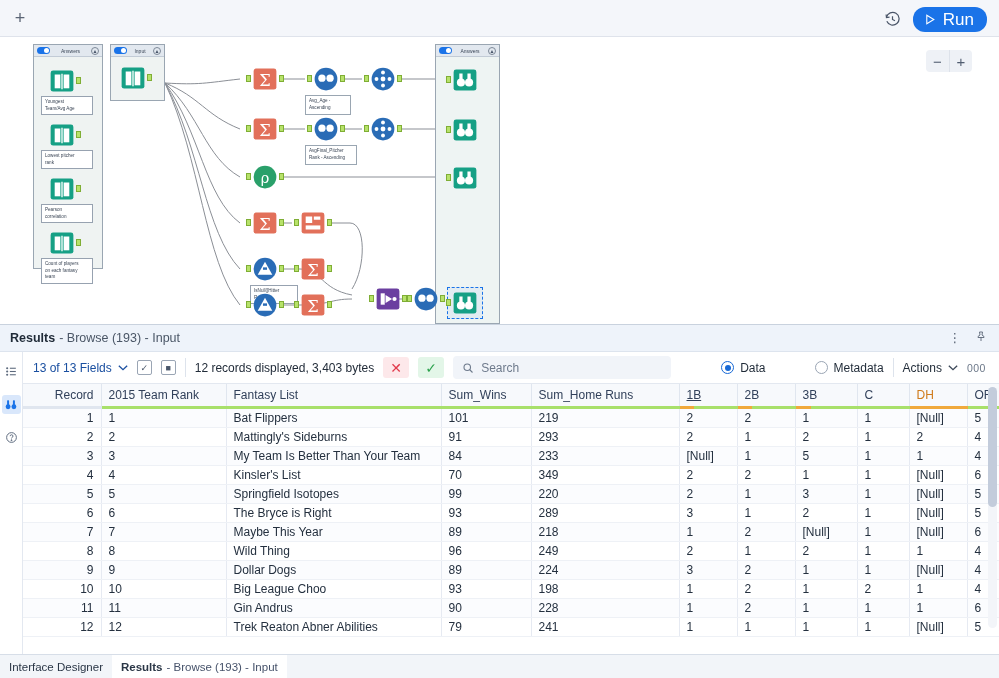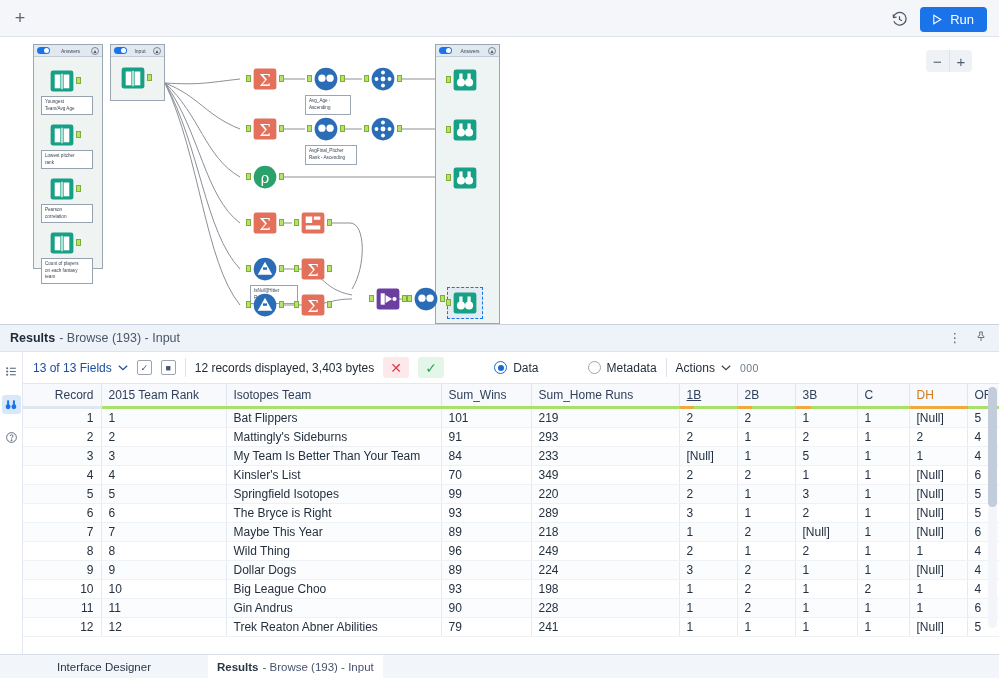--- a/index.html
+++ b/index.html
@@ -29,22 +29,22 @@
     width: 40px; height: 36px; display: flex; align-items: center; justify-content: center;
     font-size: 18px; color: #5b6575; cursor: pointer;
   }
   .tabbar-right {
     margin-left: auto; display: flex; align-items: center; gap: 12px;
     padding: 0 12px 4px 0;
   }
   .hist-icon { color: #4a5568; cursor: pointer; display: flex; }
   .run-btn {
     display: flex; align-items: center; gap: 7px;
-    background: #1a73e8; color: #fff; border-radius: 4px;
-    height: 25px; padding: 0 13px 0 10px; font-size: 13px; cursor: pointer;
+    background: #1a73e8; color: #fff; border-radius: 12px;
+    height: 25px; padding: 0 13px 0 10px; font-size: 17px; cursor: pointer;
   }
 
   
   .canvas {
     position: absolute; left: 0; top: 37px; width: 999px; height: 287px;
     background: #ffffff; overflow: hidden;
   }
   .zoomctl {
     position: absolute; right: 27px; top: 13px; display: flex;
     background: #eef1f6; border-radius: 4px; z-index: 6;
@@ -172,21 +172,21 @@
     background:#f3f5f9; border-radius:5px;
   }
   .vscroll .thumb { position:absolute; top:0; left:0; width:9px; height:120px; background:#c3ccdb; border-radius:5px; }
 
   
   .statusbar {
     position:absolute; left:0; bottom:0; width:999px; height:24px;
     background:#f2f5f9; border-top:1px solid #d7dee8;
     display:flex; align-items:center; gap:0; font-size:11.5px;
   }
-  .sbtab { padding:0 9px; height:24px; display:flex; align-items:center; color:#2a3646; cursor:pointer;margin-left:48px; }
+  .sbtab { padding:0 9px; height:24px; display:flex; align-items:center; color:#2a3646; cursor:pointer; }
   .sbtab.active { background:#ffffff; font-weight:bold; }
   .sbtab.active .sub { font-weight:normal; color:#46526a; margin-left:4px; }
 </style>
 </head>
 <body>
 
 <div id="app">
 
   <div class="tabbar">
     <div class="newtab">+</div>
@@ -556,20 +556,27 @@
         <svg width="10" height="7" viewBox="0 0 12 8" fill="none" stroke="#1a4fa0" stroke-width="1.6">
             <polyline points="1,2 6,6.6 11,2"></polyline>
           </svg>
       </div>
       <div class="sq-btn">✓</div>
       <div class="sq-btn">■</div>
       <div class="vsep"></div>
       <div class="recinfo">12 records displayed, 3,403 bytes</div>
       <div class="chip red">✕</div>
       <div class="chip green">✓</div>
+      <div class="searchbox">
+        <svg width="12" height="12" viewBox="0 0 24 24" fill="none" stroke="#6e7a8c" stroke-width="2.2">
+          <circle cx="10.5" cy="10.5" r="6.5"></circle>
+            <line x1="15.5" y1="15.5" x2="21" y2="21"></line>
+        </svg>
+        <span>Search</span>
+      </div>
       <div class="radio-grp">
         <div class="radio">
           <span class="rad on"></span>
           <span>Data</span>
         </div>
         <div class="radio">
           <span class="rad"></span>
           <span>Metadata</span>
         </div>
       </div>
@@ -582,21 +589,21 @@
       </div>
       <div class="tri-count">000</div>
     </div>
 
     <div class="tablewrap">
       <table class="grid">
         <thead>
             <tr id="hdr-row">
               <th class="c-record" style="width: 78px; text-align: right;">Record</th>
               <th style="width: 125px;">2015 Team Rank</th>
-              <th style="width: 215px;">Isotopes Team</th>
+              <th style="width: 215px;">Fantasy List</th>
               <th style="width: 90px;">Sum_Wins</th>
               <th style="width: 148px;">Sum_Home Runs</th>
               <th class="partial" style="width: 58px; text-decoration: underline;">1B</th>
               <th class="partial" style="width: 58px;">2B</th>
               <th class="partial" style="width: 62px;">3B</th>
               <th style="width: 52px;">C</th>
               <th class="warn" style="width: 58px;">DH</th>
               <th style="width: 52px;">OF</th>
             </tr>
           </thead>

